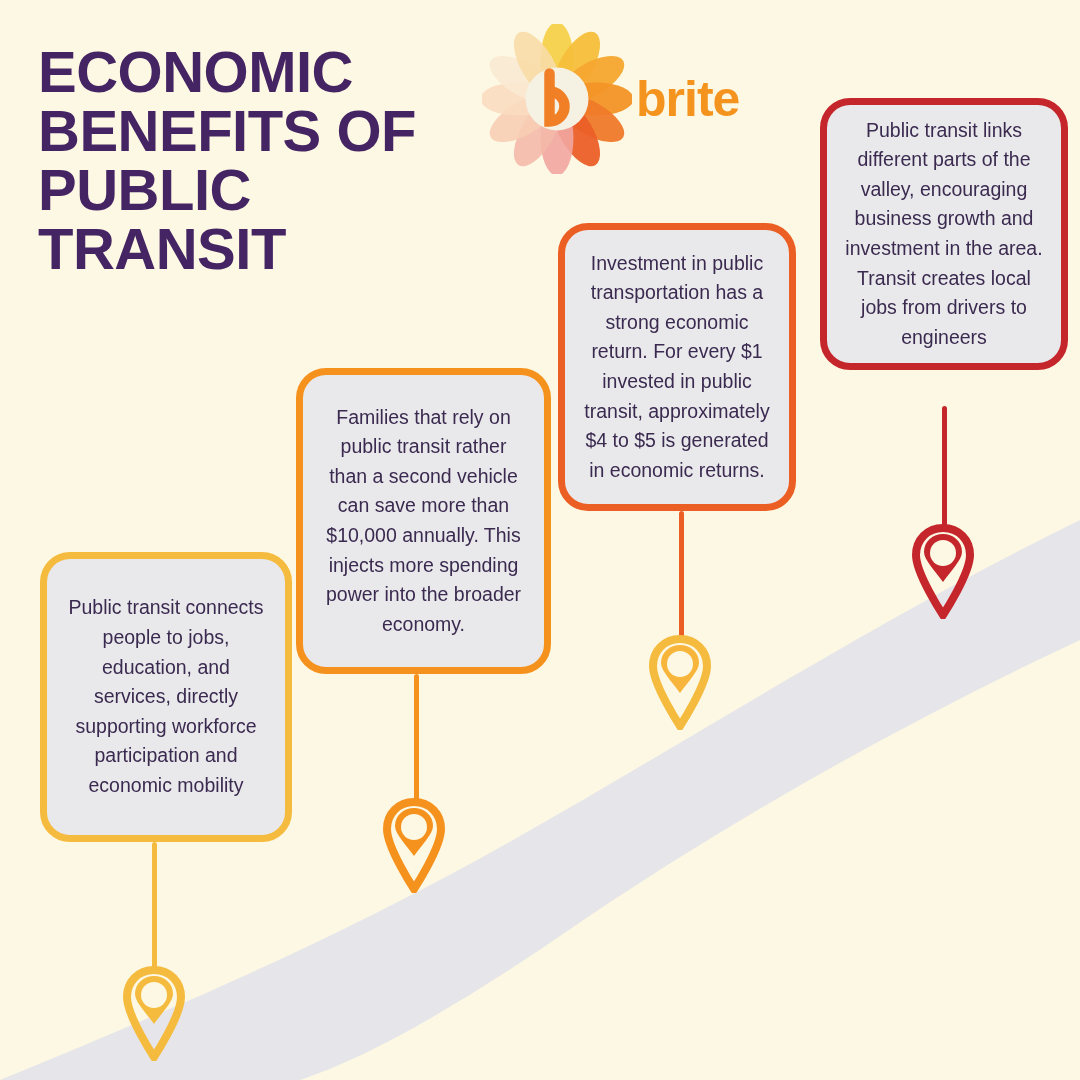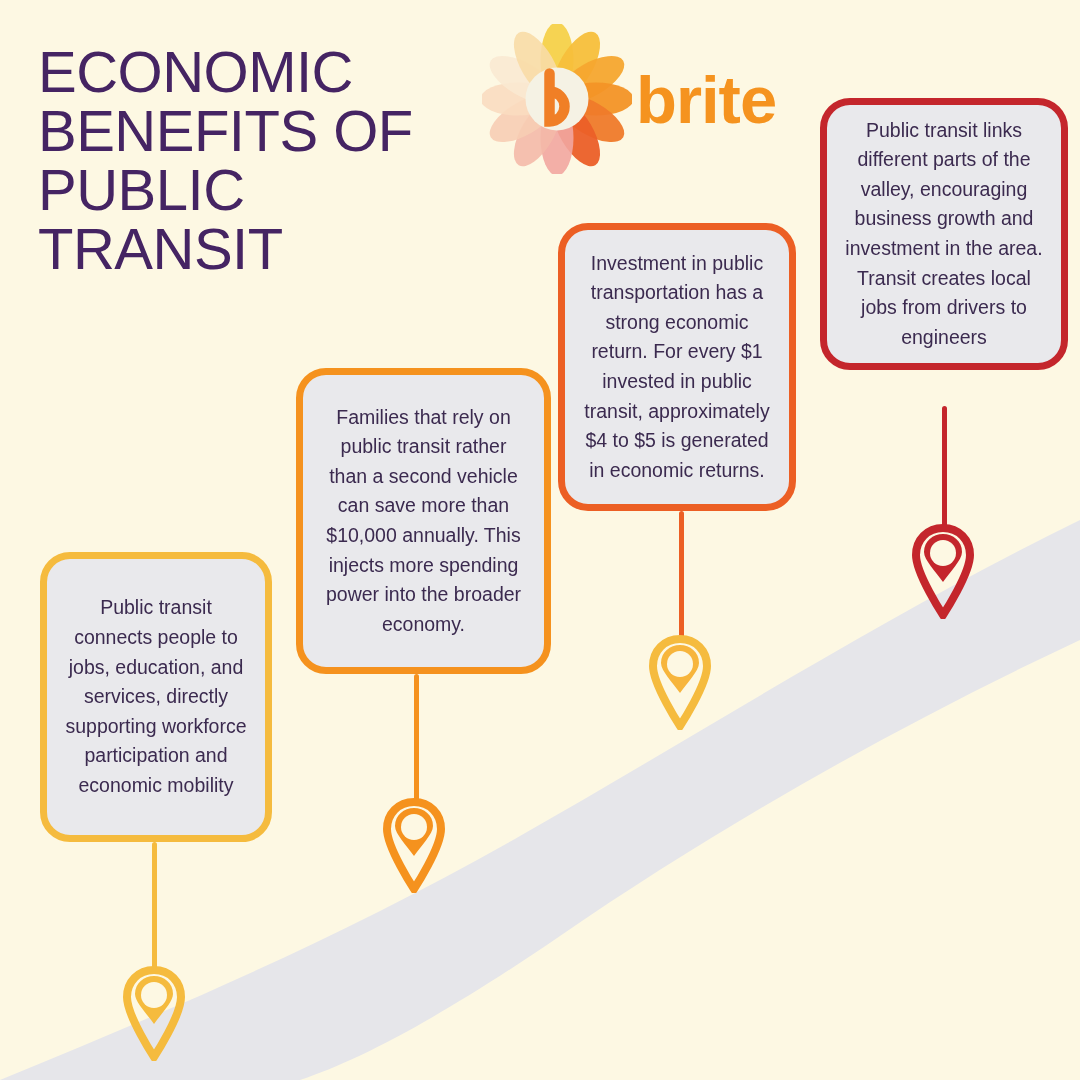--- a/index.html
+++ b/index.html
@@ -30,41 +30,41 @@
     pointer-events: none;
   }
 
   
   #title {
     position: absolute;
     left: 38px;
     top: 42px;
     width: 430px;
     color: #452463;
-    font-weight: normal;
+    font-weight: bold;
     font-size: 58px;
     line-height: 1.02;
     letter-spacing: -0.5px;
     text-transform: uppercase;
   }
 
   
   #logo {
     position: absolute;
     left: 482px;
     top: 24px;
     width: 330px;
     height: 150px;
     display: flex;
     align-items: center;
   }
   #logo-mark { width: 150px; height: 150px; flex: 0 0 150px; }
   #logo-word {
     color: #f5931f;
-    font-size: 67px;
+    font-size: 50px;
     font-weight: bold;
     letter-spacing: -1px;
     margin-left: 4px;
     line-height: 1;
     font-family: "Liberation Sans", sans-serif;
   }
 
   
   .node { position: absolute; }
   .card {
@@ -132,21 +132,21 @@
           <ellipse cx="0" cy="-26" rx="11" ry="25" fill="#f8dca6" opacity="0.9" transform="rotate(330)"></ellipse>
         </g>
         <circle cx="0" cy="0" r="21" fill="#f5f2e4"></circle>
         <path d="M -5 -17 L -5 15 A 10 10 0 1 0 -5 -5" fill="none" stroke="#f07f26" stroke-width="7" stroke-linecap="round"></path>
       </g>
     </svg>
     <div id="logo-word" style="color: rgb(245, 147, 31);">brite</div>
   </div>
 
   <div class="node">
-    <div class="card" id="card-1" style="left: 40px; top: 552px; width: 232px; height: 290px; border: 7px solid rgb(245, 187, 62);">Public transit connects people to jobs, education, and services, directly supporting workforce participation and economic mobility</div>
+    <div class="card" id="card-1" style="left: 40px; top: 552px; width: 252px; height: 290px; border: 7px solid rgb(245, 187, 62);">Public transit connects people to jobs, education, and services, directly supporting workforce participation and economic mobility</div>
     <div class="stem" id="stem-1" style="left: 152px; top: 842px; height: 128px; background: rgb(245, 187, 62);"></div>
     <svg class="pin" id="pin-1" viewBox="0 0 62 95" style="left: 123px; top: 966px;">
       <path d="M31 4 C15 4 4 16 4 31 C4 50 31 91 31 91 C31 91 58 50 58 31 C58 16 47 4 31 4 Z" fill="none" stroke="#f5bb3e" stroke-width="8"></path>
       <path d="M31 58 C24 48 12 36 12 28 C12 17 21 10 31 10 C41 10 50 17 50 28 C50 36 38 48 31 58 Z" fill="#f5bb3e"></path>
       <circle cx="31" cy="29" r="13" fill="#fdf8e3"></circle>
     </svg>
   </div>
 
   <div class="node">
     <div class="card" id="card-2" style="left: 296px; top: 368px; width: 255px; height: 306px; border: 7px solid rgb(245, 146, 30);">Families that rely on public transit rather than a second vehicle can save more than $10,000 annually. This injects more spending power into the broader economy.</div>

